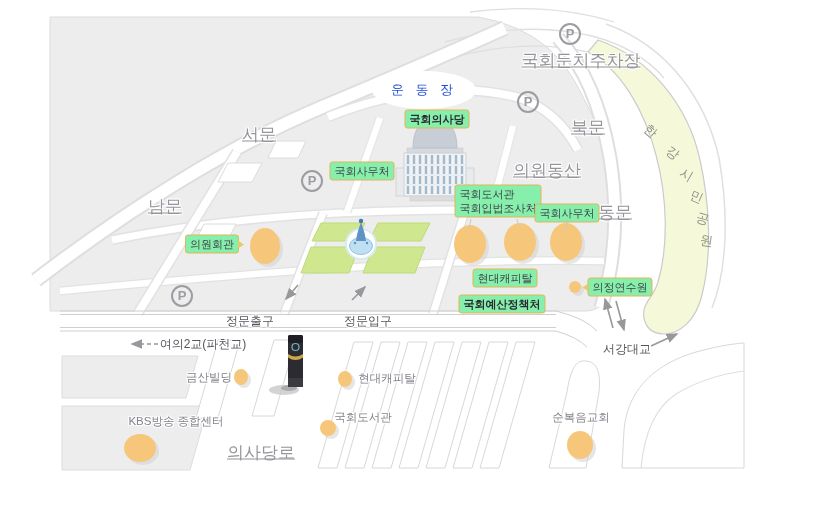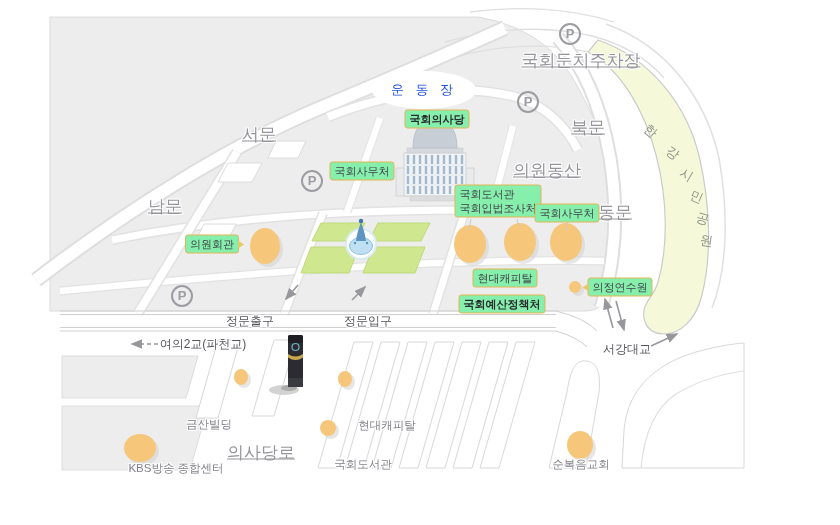--- a/index.html
+++ b/index.html
@@ -2,21 +2,21 @@
 <html><head>
 <meta charset="utf-8">
 <style>
   html,body{margin:0;padding:0;background:#fff;}
   #stage{position:relative;width:840px;height:525px;background:#ffffff;overflow:hidden;
          font-family:"Liberation Sans","DejaVu Sans",sans-serif;}
   #stage svg{position:absolute;left:0;top:0;}
   .t{position:absolute;transform:translate(-50%,-50%);white-space:nowrap;
      text-shadow:-1px -1px 0 #fff,1px -1px 0 #fff,-1px 1px 0 #fff,1px 1px 0 #fff,0 0 3px #fff;}
   .g  {font-size:17px;color:#94949a;text-decoration:underline;}
-  .g2 {font-size:11.5px;color:#82828a;margin-top:47px;}
+  .g2 {font-size:11.5px;color:#82828a;}
   .d  {font-size:12px;color:#55555c;}
   .pk {font-size:13px;color:#1d4ed8;font-weight:normal;}
   .ybox{position:absolute;transform:translate(-50%,-50%);white-space:nowrap;
         background:#86efac;border:1px solid #E2B554;border-radius:3px;
         padding:1px 4px 2px 4px;font-size:11px;color:#3F3F46;line-height:14px;}
   .ybox.bold{font-weight:bold;color:#2b2b30;}
   .tail-r:after{content:'';position:absolute;left:100%;top:50%;margin-top:-4px;
         border:4px solid transparent;border-left:6px solid #E8C968;}
   .tail-l:before{content:'';position:absolute;right:100%;top:50%;margin-top:-4px;
         border:4px solid transparent;border-right:6px solid #E8C968;}

